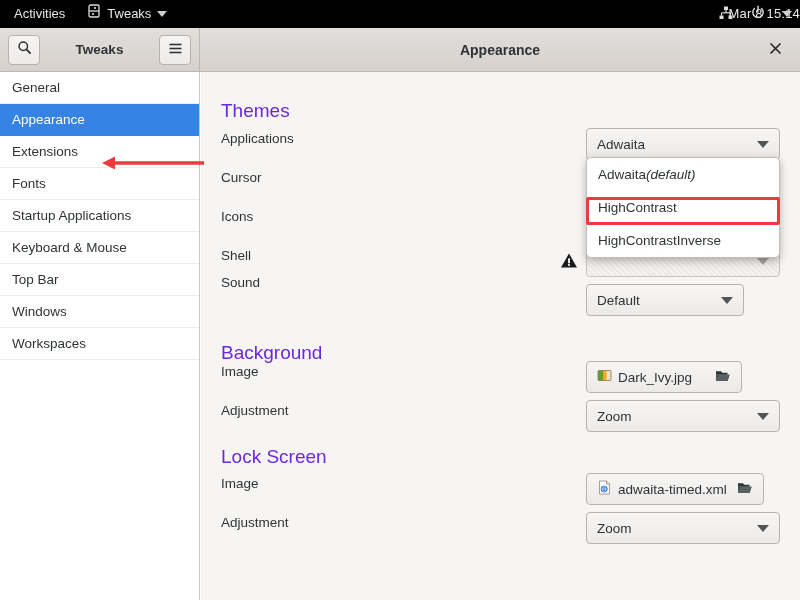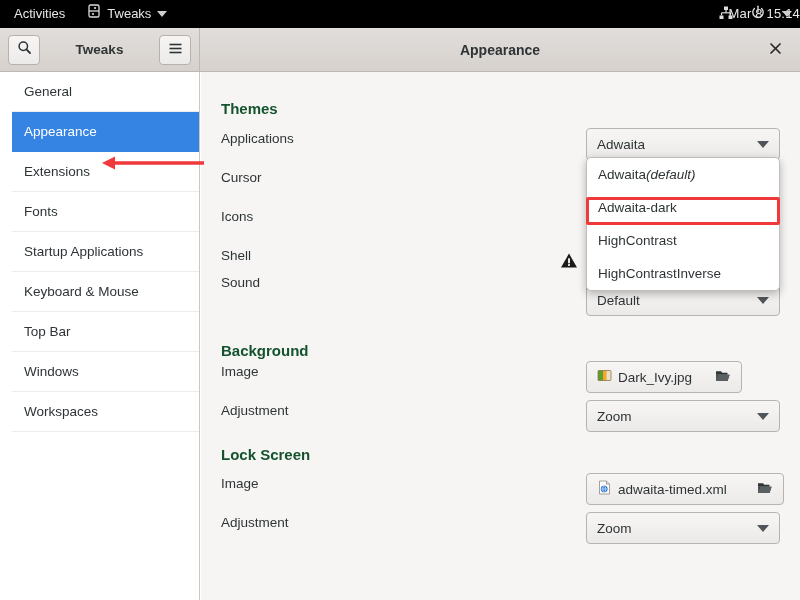--- a/index.html
+++ b/index.html
@@ -130,49 +130,48 @@
   
   #sidebar {
     position: absolute;
     top: 44px; left: 0;
     width: 200px; height: 528px;
     background: #ffffff;
     border-right: 1px solid #cdc7c2;
     overflow: hidden;
   }
   .side-item {
-    height: 40px;
+    height: 32px;
     display: flex;
     align-items: center;
     padding-left: 12px;
     font-size: 13.5px;
     color: #2e3436;
     border-bottom: 1px solid #ececec;
-    margin-left: 12px;
   }
   .side-item.selected {
     background: #3584e4;
     color: #ffffff;
     border-bottom-color: #3584e4;
   }
 
   
   #content {
     position: absolute;
     top: 44px; left: 201px;
     width: 599px; height: 528px;
     background: #f6f5f4;
     overflow: hidden;
   }
   .sect-title {
     position: absolute;
     left: 20px;
-    font-size: 15px;
-    font-weight: bold;
-    color: #14532d;
+    font-size: 19px;
+    font-weight: normal;
+    color: #6d28d9;
   }
   .row-label {
     position: absolute;
     left: 20px;
     font-size: 13.5px;
     color: #2e3436;
   }
 
   
   .gtk-combo {
@@ -383,21 +382,21 @@
       <div class="gtk-combo insensitive" style="left: 385px; top: 173px; width: 194px;">
         <span class="combo-text"></span>
         <span class="combo-arrow"></span>
       </div>
       <span class="warn-icon" style="left: 359px; top: 180px;"><svg width="18" height="18" viewBox="0 0 18 18">
           <path d="M9 1.5 L17 15.5 H1 Z" fill="#1b1b1b"></path>
           <rect x="8.1" y="6.3" width="1.8" height="5" fill="#ffffff"></rect>
           <rect x="8.1" y="12.1" width="1.8" height="1.8" fill="#ffffff"></rect>
         </svg></span>
       <div class="row-label" style="top: 203px;">Sound</div>
-      <div class="gtk-combo" style="left: 385px; top: 212px; width: 194px;">
+      <div class="gtk-combo" style="left: 385px; top: 212px; width: 158px;">
         <span class="combo-text">Default</span>
         <span class="combo-arrow"></span>
       </div>
       <div class="sect-title" style="top: 258px; margin-top: 12px;">Background</div>
       <div class="row-label" style="top: 292px;">Image</div>
       <div class="gtk-combo file-btn" style="left: 385px; top: 289px; width: 156px;">
         <span><svg width="15" height="15" viewBox="0 0 15 15">
             <rect x="1" y="2.5" width="13" height="10" rx="1" fill="#f5a623"></rect>
             <rect x="1" y="2.5" width="5" height="10" fill="#5c9e31"></rect>
             <rect x="9.5" y="2.5" width="4.5" height="10" fill="#e8e0c8"></rect>
@@ -410,21 +409,21 @@
             <path d="M3.0 6.8 h11.6 l-2.1 6.2 H0.9 z" fill="#5a5f62"></path>
           </svg></span>
       </div>
       <div class="row-label" style="top: 331px;">Adjustment</div>
       <div class="gtk-combo" style="left: 385px; top: 328px; width: 194px;">
         <span class="combo-text">Zoom</span>
         <span class="combo-arrow"></span>
       </div>
       <div class="sect-title" style="top: 358px; margin-top: 16px;">Lock Screen</div>
       <div class="row-label" style="top: 404px;">Image</div>
-      <div class="gtk-combo file-btn" style="left: 385px; top: 401px; width: 198px;">
+      <div class="gtk-combo file-btn" style="left: 385px; top: 401px; width: 178px;">
         <span><svg width="15" height="15" viewBox="0 0 15 15">
             <path d="M2.5 1 h7 l3 3 v10 h-10 z" fill="#fdfdfd" stroke="#9a9691" stroke-width="0.9"></path>
             <path d="M9.5 1 v3 h3" fill="#dfdcd8" stroke="#9a9691" stroke-width="0.9"></path>
             <circle cx="7.2" cy="9" r="3.1" fill="#3584e4"></circle>
             <circle cx="7.2" cy="9" r="3.1" fill="none" stroke="#1c5fb4" stroke-width="0.7"></circle>
             <line x1="4.1" y1="9" x2="10.3" y2="9" stroke="#cfe3fa" stroke-width="0.7"></line>
             <ellipse cx="7.2" cy="9" rx="1.5" ry="3.1" fill="none" stroke="#cfe3fa" stroke-width="0.7"></ellipse>
           </svg></span>
         <span class="fb-label">adwaita-timed.xml</span>
         <span><svg width="16" height="15" viewBox="0 0 16 15">
@@ -439,23 +438,20 @@
         <span class="combo-arrow"></span>
       </div>
     </div>
 
   <div id="dropdown">
       <div class="dd-item">
         <span>Adwaita</span>
         <span class="dd-suffix">(default)</span>
       </div>
       <div class="dd-item">
-        <span>Adwaita-dark</span>
-      </div>
-      <div class="dd-item">
         <span>HighContrast</span>
       </div>
       <div class="dd-item">
         <span>HighContrastInverse</span>
       </div>
     </div>
 
   <div id="annot-box"></div>
   <svg id="annot-arrow" viewBox="0 0 105 18">
     <line x1="104" y1="9" x2="13" y2="9" stroke="#f0393a" stroke-width="3.6"></line>

